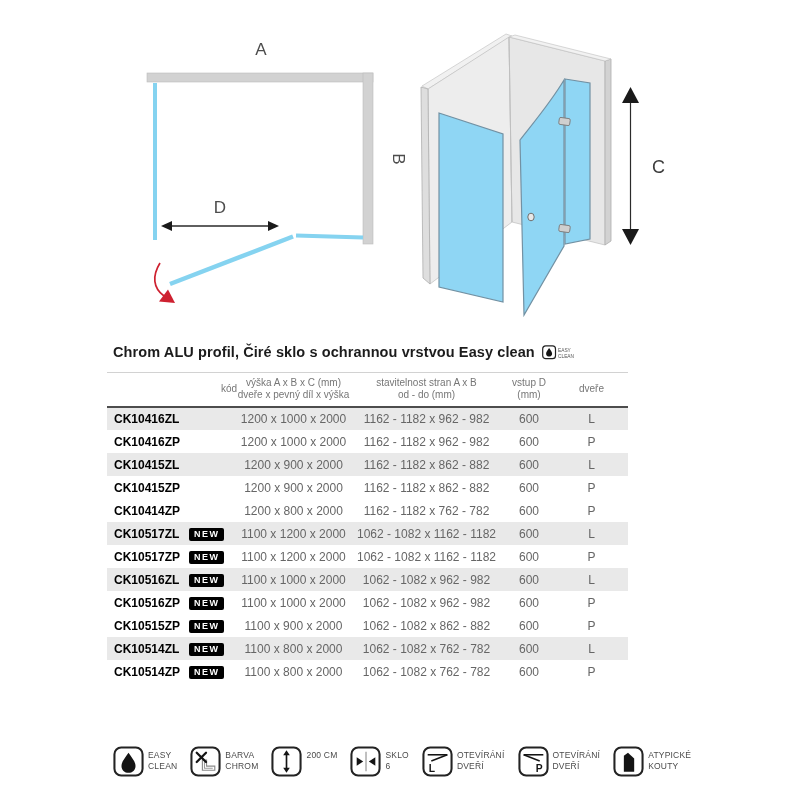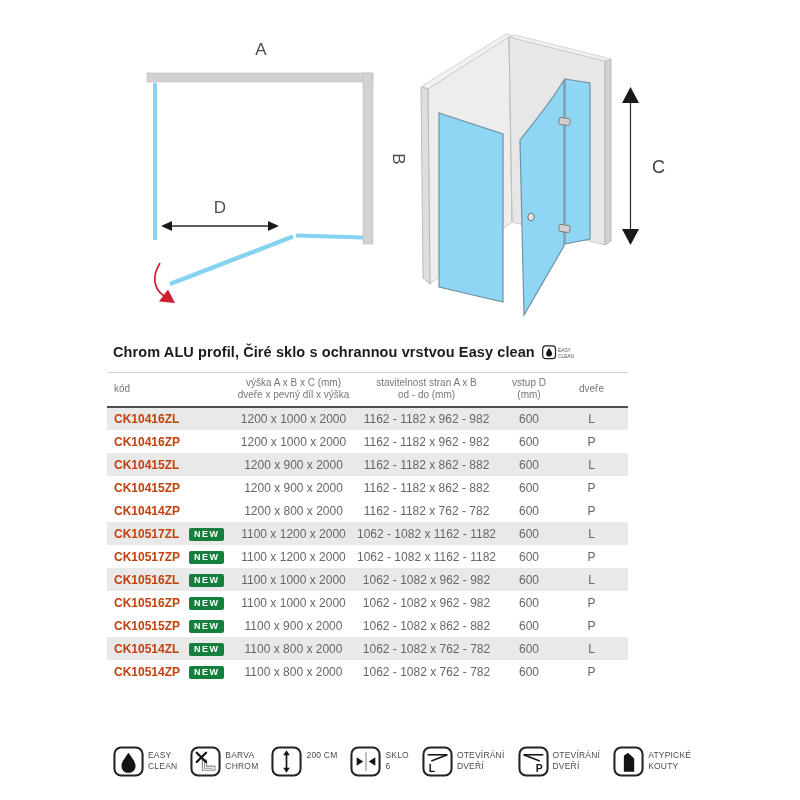--- a/index.html
+++ b/index.html
@@ -17,27 +17,27 @@
   .section-title { font-size:14.5px; font-weight:bold; color:#1c1c1c; letter-spacing:0.1px; }
   .title-ico { margin-left:7px; flex:0 0 auto; }
 
   
   .spec-table { position:absolute; left:107px; top:372px; width:521px;
                 border-collapse:collapse; table-layout:fixed; }
   .spec-table thead th { font-size:10px; font-weight:normal; color:#767676;
                          line-height:1.2; padding:4px 0 5px 0; vertical-align:middle;
                          border-top:1px solid #d2d2d2; border-bottom:2px solid #4d4d4d;
                          text-align:center; }
-  .spec-table thead th.h-code { text-align:left; padding-left:7px; }
+  .spec-table thead th.h-code { text-align:right; padding-left:7px; }
   .spec-table td { height:23px; font-size:12px; color:#666; text-align:center;
                    vertical-align:middle; white-space:nowrap; }
   .spec-table tr.odd td { background:#e9e9e9; }
-  td.c-code { text-align:left; padding-left:7px; font-weight:bold; color:#c2410c; }
+  td.c-code { text-align:left; padding-left:7px; font-weight:bold; color:#000000; }
   td.c-new  { text-align:left; padding-left:2px; }
-  .new-badge { display:inline-block; background:#15803d; color:#fff; font-size:9px;
+  .new-badge { display:inline-block; background:#000000; color:#fff; font-size:9px;
                font-weight:bold; letter-spacing:1.5px; padding:2.5px 4px 2px 5px;
                border-radius:2px; line-height:1; }
 
   
   .legend { position:absolute; left:113px; top:746px; display:flex; align-items:flex-start; }
   .legend-item { display:flex; align-items:flex-start; margin-right:13px; }
   .legend-ico { flex:0 0 auto; display:block; }
   .legend-label { margin-left:4px; padding-top:4px; font-size:8.5px; line-height:1.25;
                   color:#4a4a4a; letter-spacing:0.2px; white-space:nowrap; }
 </style>

